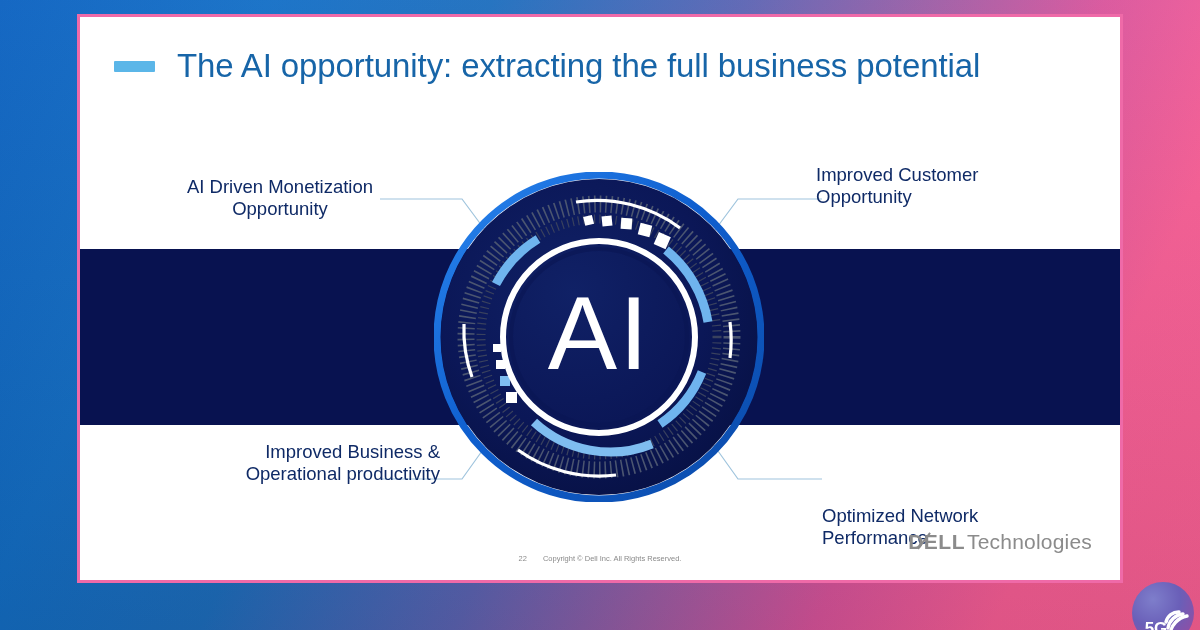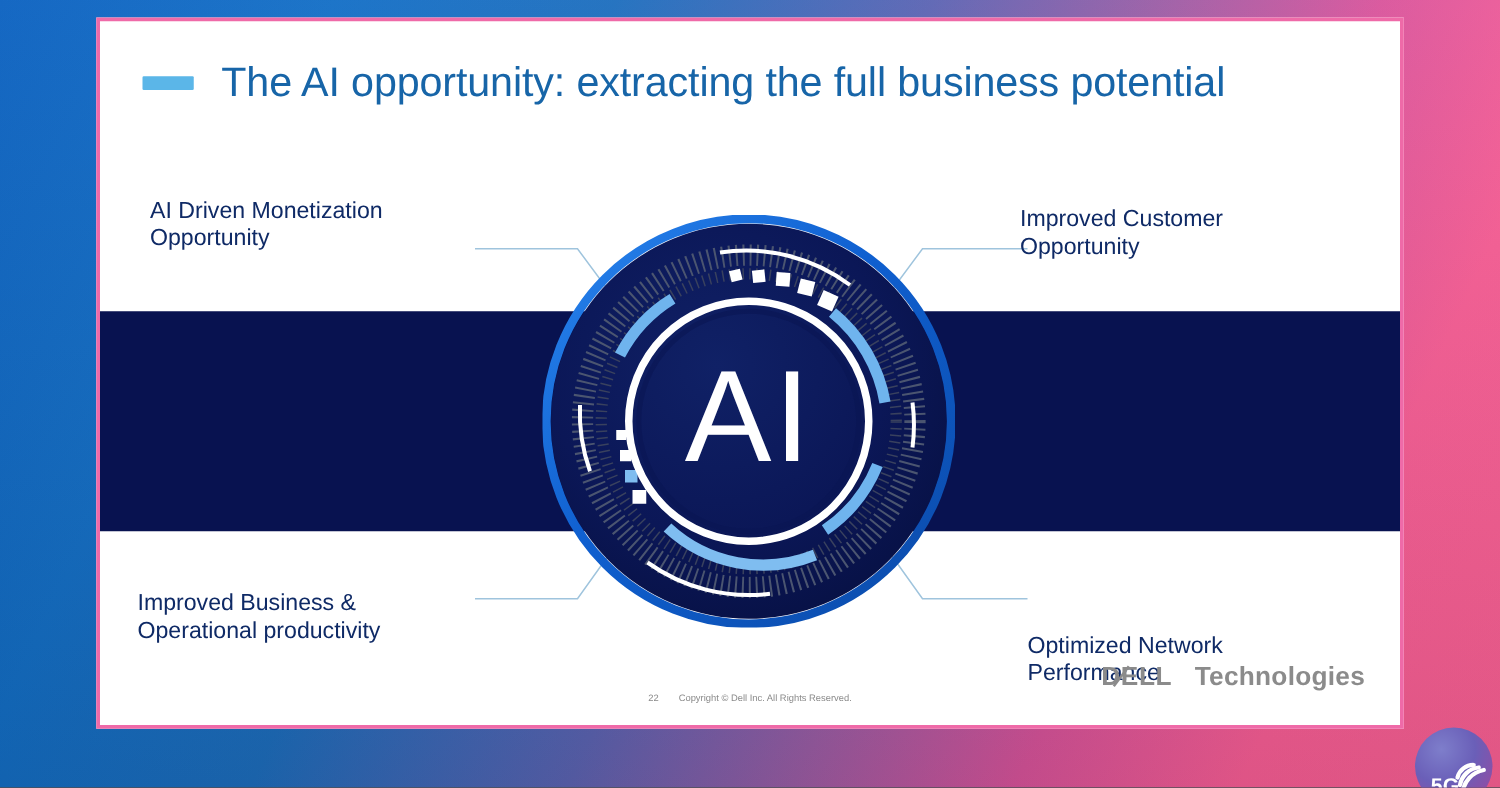--- a/index.html
+++ b/index.html
@@ -85,23 +85,23 @@
   }
 
   
   .callout {
     position: absolute;
     font-size: 18.5px;
     line-height: 1.18;
     color: #0f2a66;
     white-space: pre-line;
   }
-  .callout.tl { left: 40px;  top: 140px; width: 320px; text-align: left; }
+  .callout.tl { left: 40px;  top: 159px; width: 320px; text-align: center; }
   .callout.tr { left: 736px; top: 147px; width: 300px; text-align: left;  }
-  .callout.bl { left: 30px;  top: 454px; width: 330px; }
+  .callout.bl { left: 30px;  top: 424px; width: 330px; text-align: right; }
   .callout.br { left: 742px; top: 444px; width: 300px; text-align: left; margin-top: 44px;  }
 
   
   #connectors {
     position: absolute;
     left: 0; top: 0;
     width: 1046px;
     height: 593px;
     pointer-events: none;
   }
@@ -150,21 +150,21 @@
   .dell-word .slash {
     position: absolute;
     left: 15px;
     top: 1px;
     width: 2.2px;
     height: 20px;
     background: #8b8b8b;
     transform: rotate(37deg);
     transform-origin: center;
   }
-  .dell-tech { font-weight: 700; margin-left: 18px; }
+  .dell-tech { font-weight: 400; margin-left: 2px; }
 
   
   #badge5g {
     position: absolute;
     right: 6px;
     bottom: -14px;
     width: 62px;
     height: 62px;
     border-radius: 50%;
     background: radial-gradient(circle at 34% 28%, #7e7ecb 0%, #6a5fb8 45%, #8d4fa6 80%, #a84f9e 100%);

